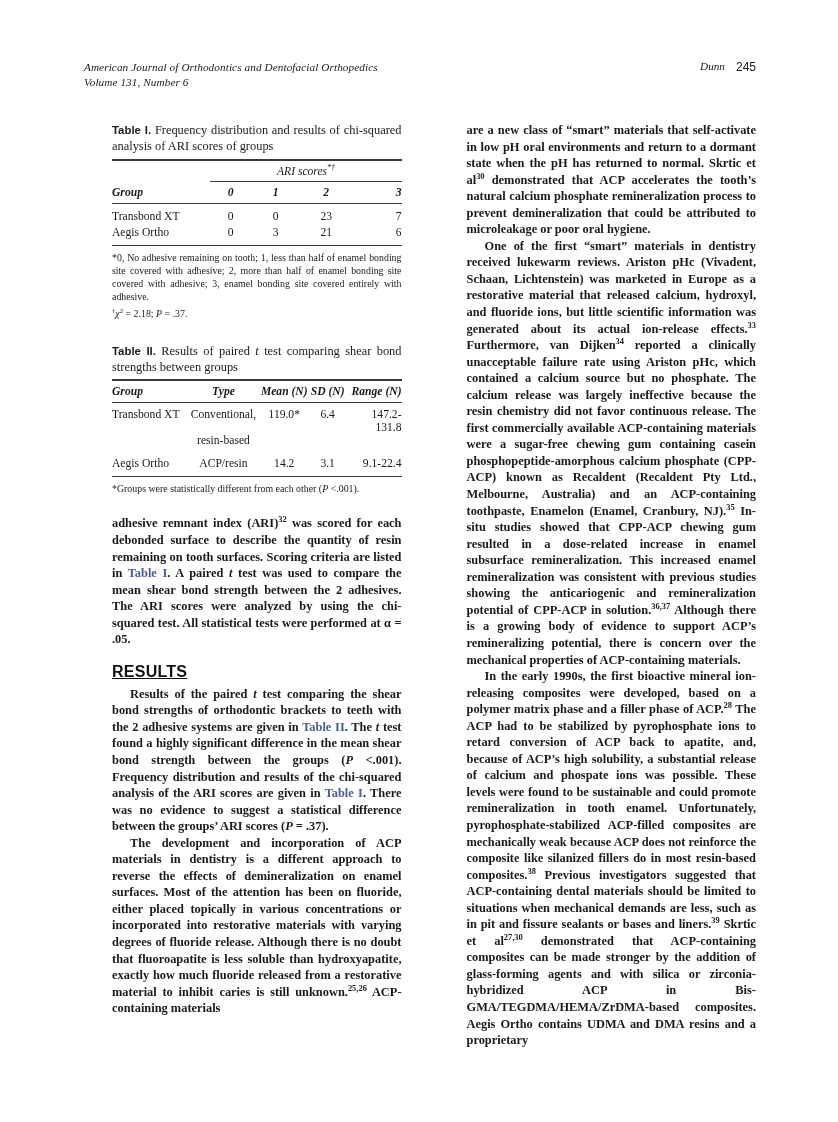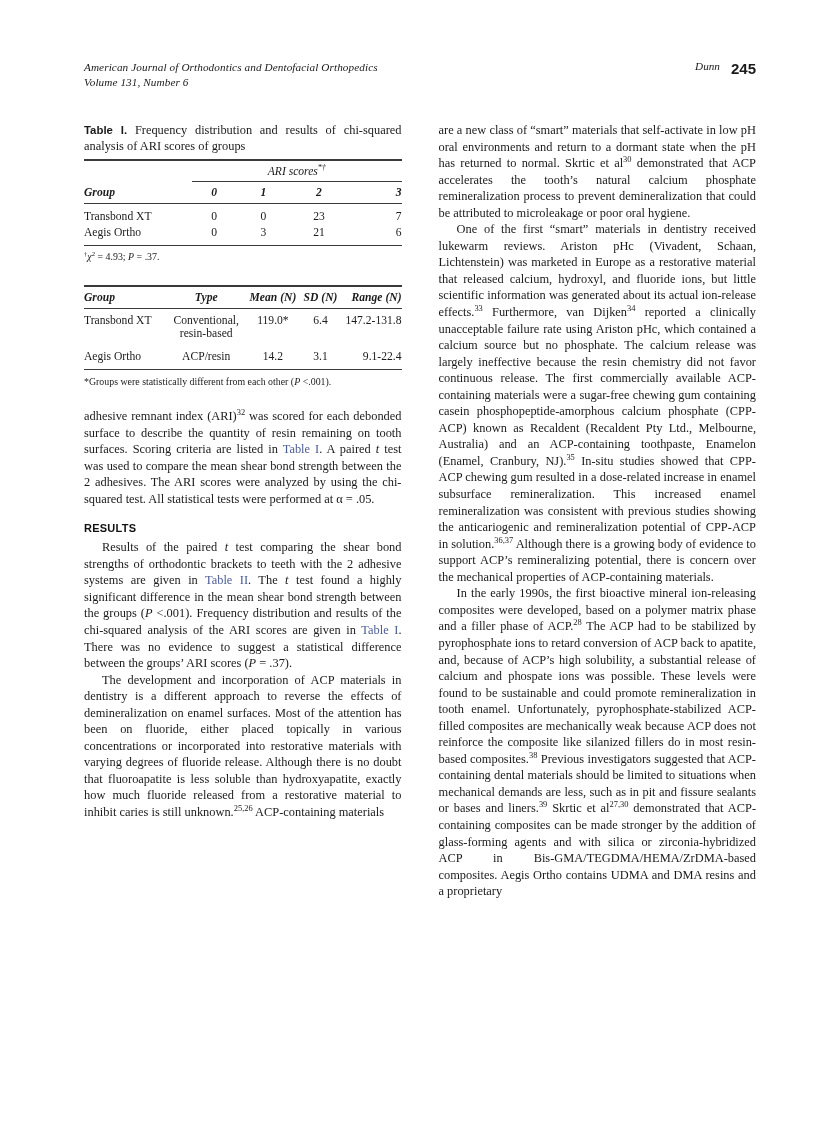--- a/index.html
+++ b/index.html
@@ -40,57 +40,60 @@
     gap: 11px;
     white-space: nowrap;
   }
   .rh-author {
     font-style: italic;
     font-size: 11.2px;
     color: #1a1a1a;
   }
   .rh-pageno {
     font-family: "Liberation Sans", sans-serif;
-    font-weight: bold;
-    font-size: 15px;
+    font-weight: normal;
+    font-size: 12px;
     color: #1a1a1a;
   }
 
   
   .columns {
     position: absolute;
     left: 84px;
     top: 122px;
     width: 672px;
     display: flex;
     gap: 37px;
   }
   .col {
     width: 318px;
+    margin-left: 28px;
   }
 
   p.body {
     margin: 0;
     font-size: 12.4px;
     line-height: 16.55px;
     text-align: justify;
     text-indent: 0;
     hyphens: none;
     color: #1a1a1a;
+    font-weight: bold;
   }
   p.body.indent {
     text-indent: 18px;
   }
   .sec-head {
     font-family: "Liberation Sans", sans-serif;
     font-weight: bold;
-    font-size: 11px;
+    font-size: 16px;
     letter-spacing: 0.25px;
     margin: 15px 0 5px 0;
     color: #111;
+    text-decoration: underline;
   }
   .xref {
     color: #4a5c94;
   }
   sup {
     font-size: 0.68em;
     vertical-align: super;
     line-height: 0;
   }
   .it { font-style: italic; }
@@ -233,24 +236,26 @@
             <td class="num">3</td>
             <td class="num">21</td>
             <td class="numr">6</td>
           </tr>
           <tr>
             <td class="rule-thin" colspan="5"></td>
           </tr>
         </tbody>
           </table>
 
-        <p class="fnote compact"><sup>†</sup><span class="it">χ</span><sup>2</sup><span> = 4.93; </span><span class="it">P</span><span> = .37.</span></p>
+        <p class="fnote">*0, No adhesive remaining on tooth; 1, less than half of enamel bonding site covered with adhesive; 2, more than half of enamel bonding site covered with adhesive; 3, enamel bonding site covered entirely with adhesive.</p>
+        <p class="fnote compact"><sup>†</sup><span class="it">χ</span><sup>2</sup><span> = 2.18; </span><span class="it">P</span><span> = .37.</span></p>
       </div>
 
       <div class="tbl-block" style="margin-top:22px;">
+        <p class="tbl-caption"><span class="lbl">Table</span><span class="lbl">&nbsp;</span><span class="lbl rn">II.</span> <span>Results of paired </span><span class="it">t</span><span> test comparing shear bond strengths between groups</span></p>
 
         <table class="data">
           <tbody>
               <tr>
             <td class="rule-double" colspan="5"></td>
           </tr>
           <tr>
             <th class="colhead" style="text-align:left;width:26%">Group</th>
             <th class="colhead num" style="width:25%">Type</th>
             <th class="colhead num" style="width:17%">Mean (N)</th>

